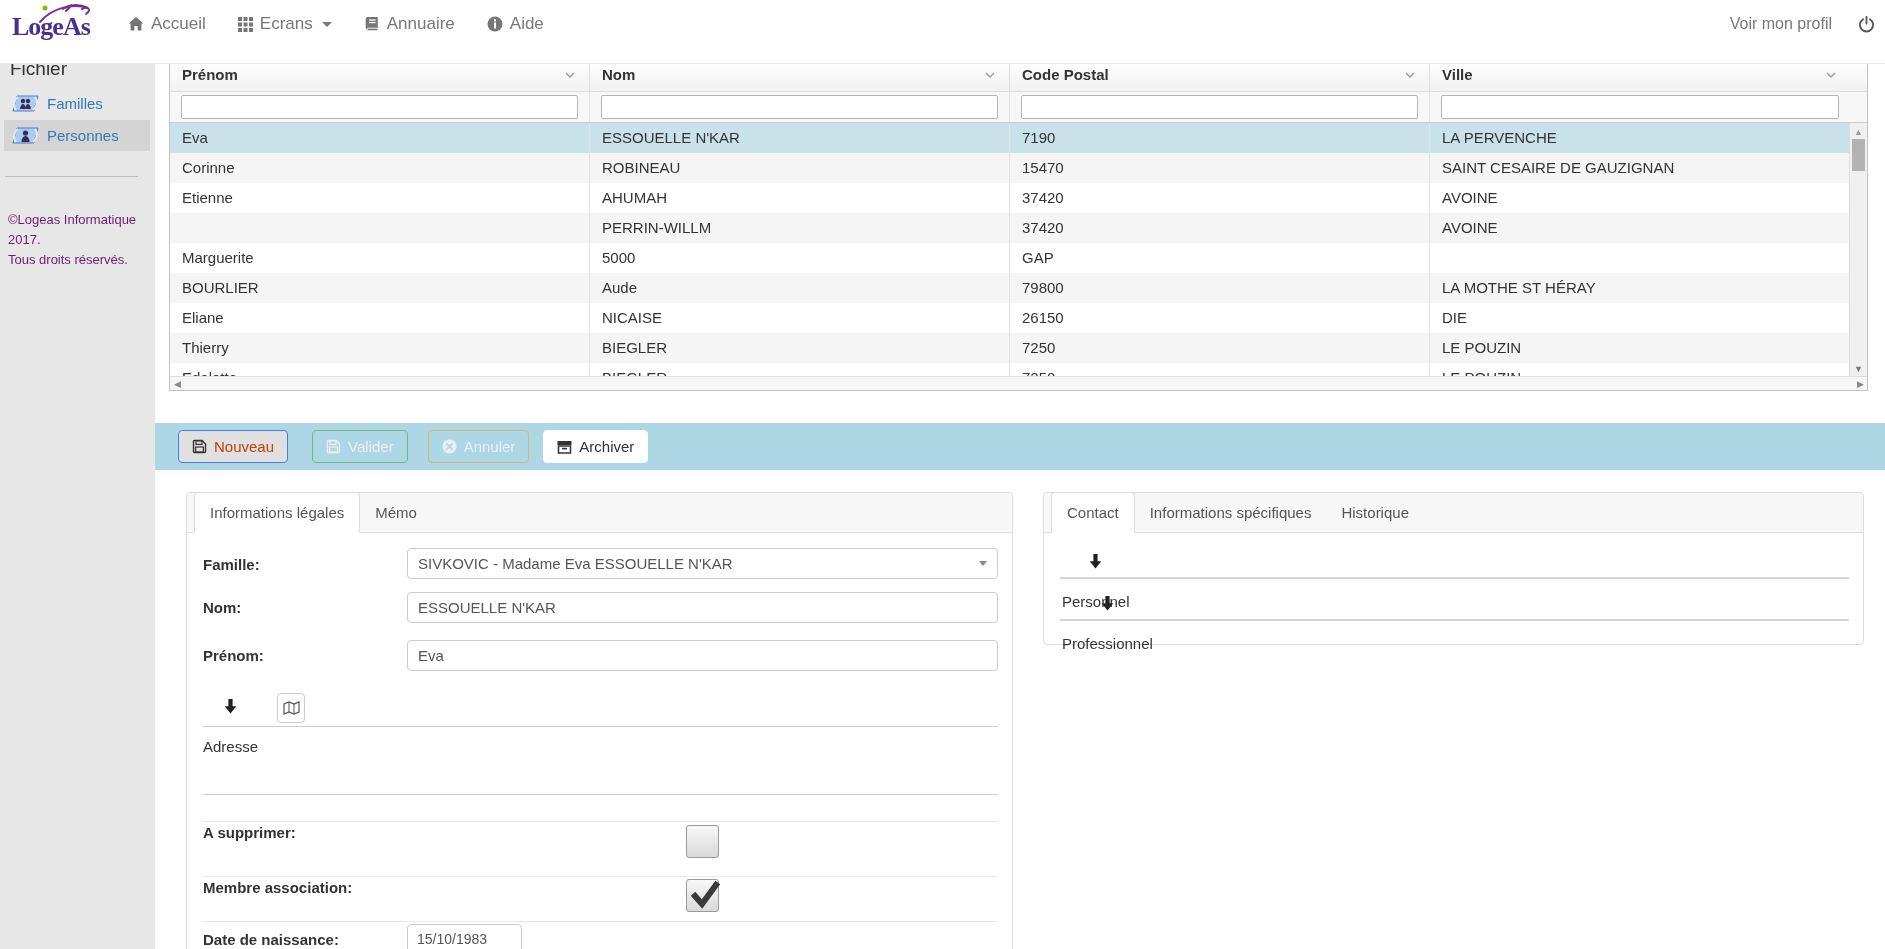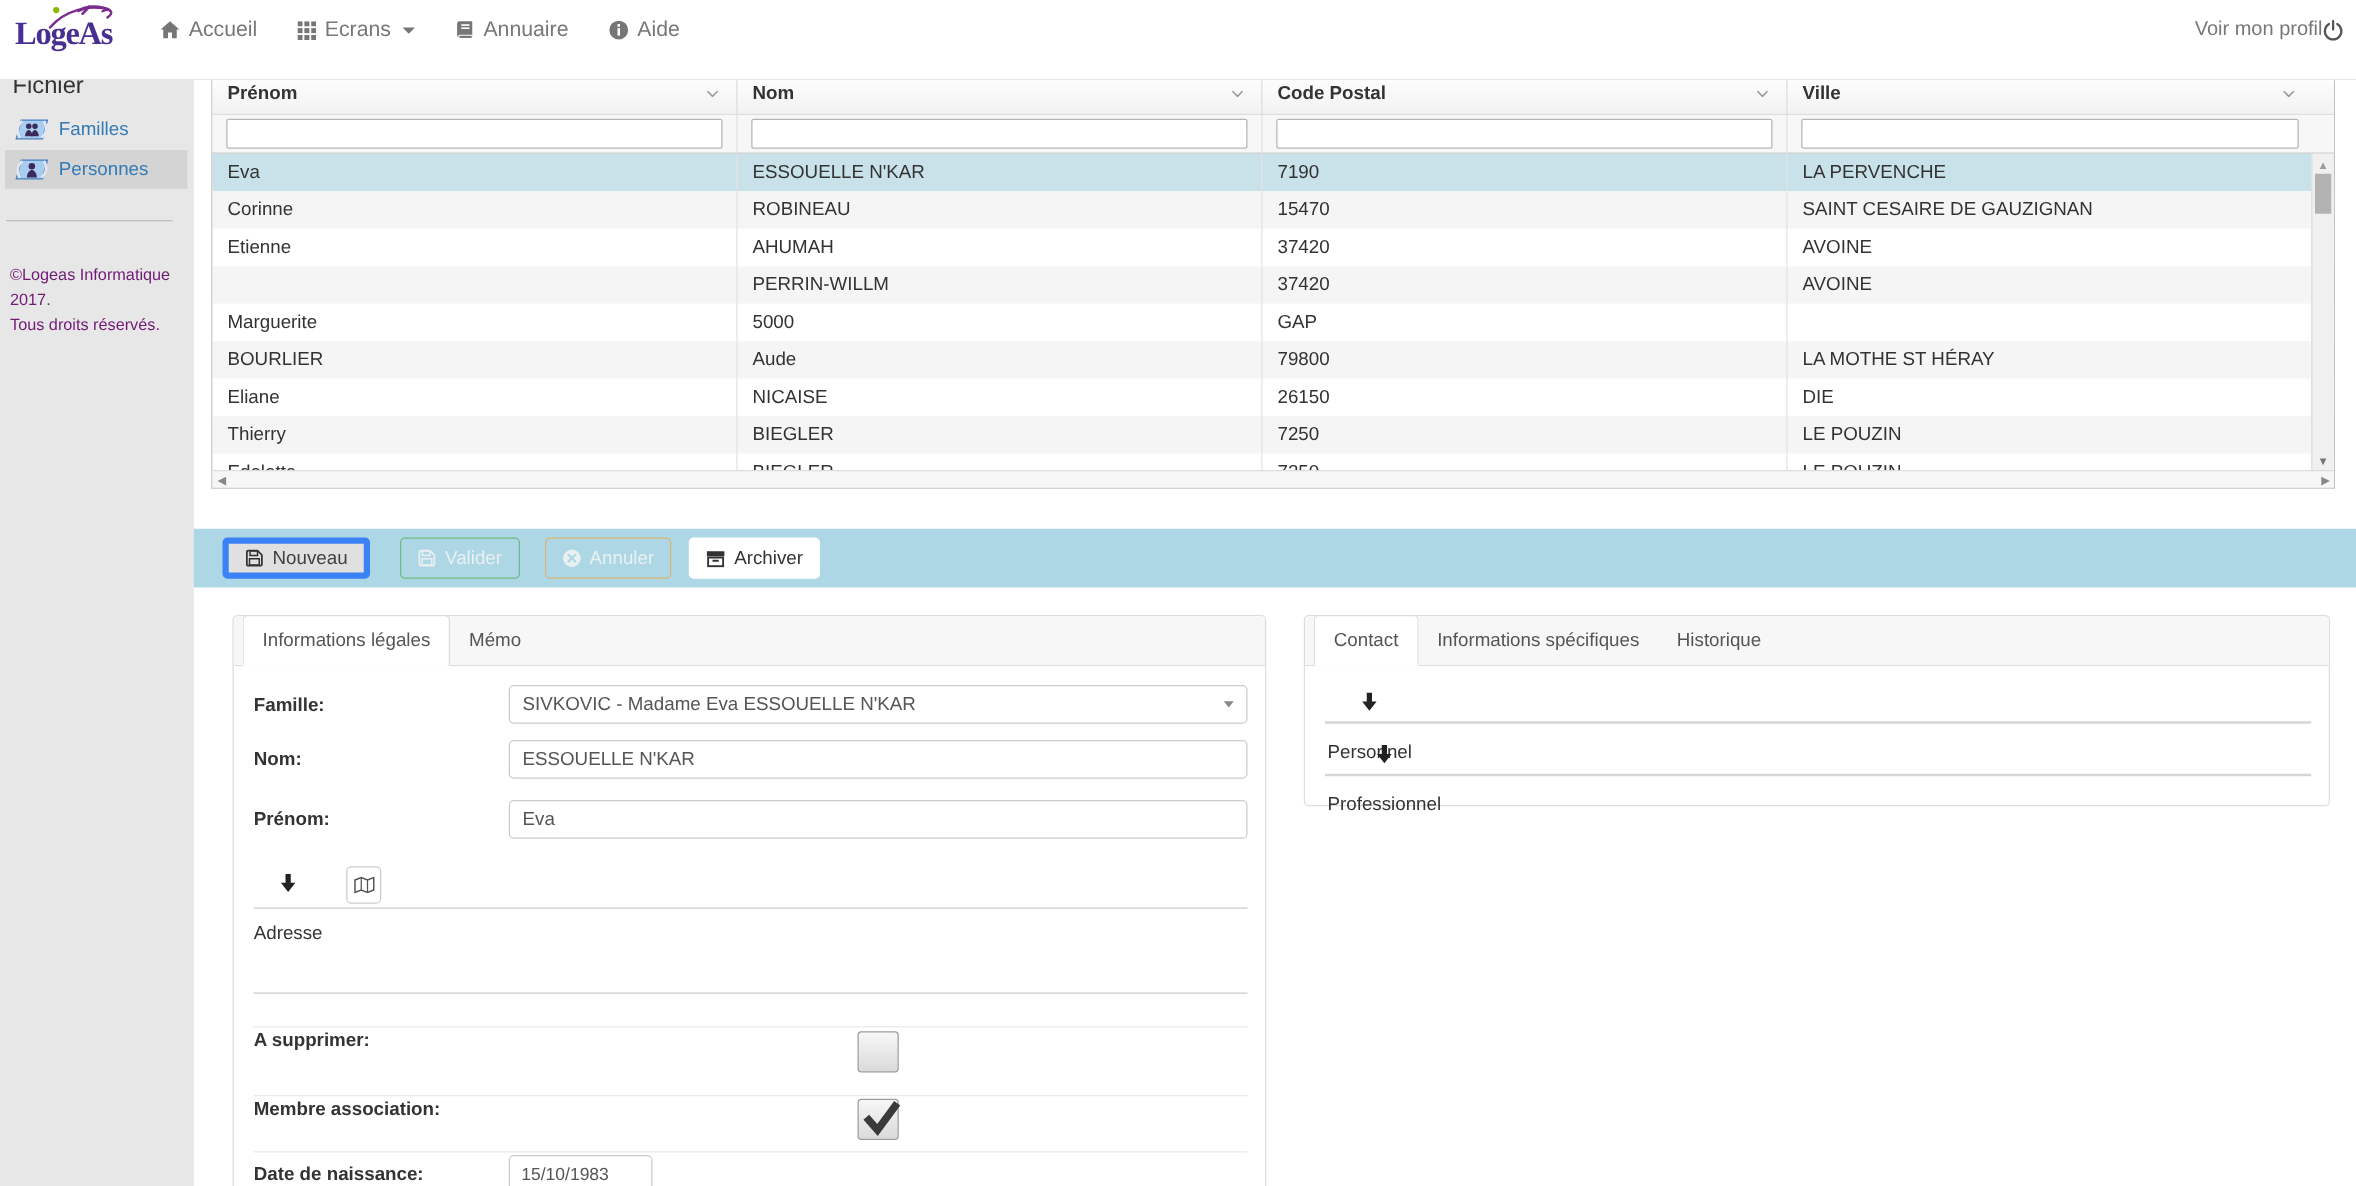--- a/index.html
+++ b/index.html
@@ -13,21 +13,21 @@
   .logo { position:absolute; left:12px; top:2px; width:90px; height:44px; cursor:pointer; }
   .logo-text { position:absolute; left:0; bottom:4px; font-family:"Liberation Serif",serif;
                font-size:26px; font-weight:bold; color:#4a2f93; letter-spacing:-1px; }
   .logo-swoosh { position:absolute; left:26px; top:0; }
   .nav-items { position:absolute; left:112px; top:0; height:48px; display:flex; }
   .nav-item { display:flex; align-items:center; gap:7px; padding:0 16px; height:48px;
               font-size:17px; color:#777; cursor:pointer; }
   .nav-item svg { display:block; }
   .caret-down { width:0; height:0; border-left:5px solid transparent; border-right:5px solid transparent;
                 border-top:5px solid #777; margin-left:2px; }
-  .nav-right { position:absolute; right:10px; top:0; height:48px; display:flex; align-items:center; }
+  .nav-right { position:absolute; right:10px; top:0; height:48px; display:flex; align-items:center; gap:26px; }
   .profile-link { font-size:16px; color:#777; cursor:pointer; }
 
   
   .sidebar { position:absolute; left:0; top:48px; width:155px; height:901px; background:#e7e7e7; }
   .sidebar-title { position:absolute; left:10px; top:10px; font-size:19px; color:#333; }
   .side-item { position:absolute; left:4px; width:146px; height:31px; display:flex; align-items:center;
                gap:8px; padding-left:8px; font-size:15px; color:#337ab7; cursor:pointer; }
   .side-item.sel { background:#d4d4d4; }
   .side-item svg { flex:0 0 auto; }
   .side-hr { position:absolute; left:5px; top:128px; width:133px; height:1px; background:#bdbdbd; }
@@ -61,21 +61,21 @@
              border-top:1px solid #ddd; }
   .hs-left { position:absolute; left:4px; top:2px; font-size:9px; color:#888; cursor:pointer; }
   .hs-right { position:absolute; right:3px; top:2px; font-size:9px; color:#888; cursor:pointer; }
 
   
   .band { position:absolute; left:155px; top:423px; width:1730px; height:47px; background:#aed7e5; }
   .band-inner { position:absolute; left:23px; top:7px; display:flex; }
   .btn { height:33px; display:inline-flex; align-items:center; gap:7px; padding:0 13px;
          border-radius:4px; font-size:15px; cursor:pointer; }
   .btn svg { display:block; }
-  .btn-nouveau { background:#e0e0e0; border:5px solid #3b82f6; color:#404040; }
+  .btn-nouveau { background:#e0e0e0; border:1px solid #3b82f6; color:#c2410c; }
   .btn-valider { background:transparent; border:1px solid #6ebc82; color:#e9f0f2; margin-left:24px; cursor:default; }
   .btn-annuler { background:transparent; border:1px solid #d8b573; color:#e9f0f2; margin-left:20px; cursor:default; }
   .btn-archiver { background:#fff; border:1px solid #fff; color:#333; margin-left:14px; }
 
   
   .card { position:absolute; background:#fff; border:1px solid #ddd; border-radius:4px; }
   .card-left { left:186px; top:492px; width:827px; height:480px; }
   .card-right { left:1043px; top:492px; width:821px; height:153px; }
   .tabstrip { position:relative; height:40px; background:#f7f7f7; border-bottom:1px solid #ddd;
               border-radius:4px 4px 0 0; padding-left:7px; display:flex; align-items:flex-end; }

